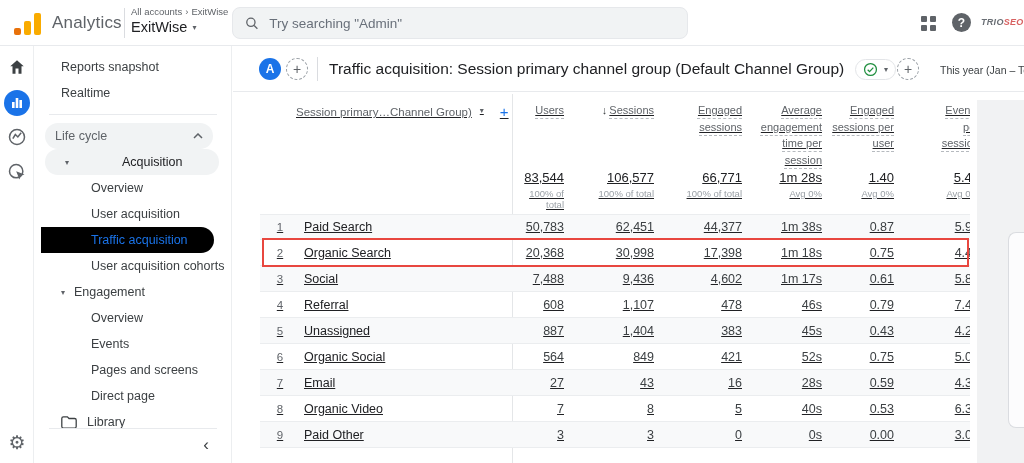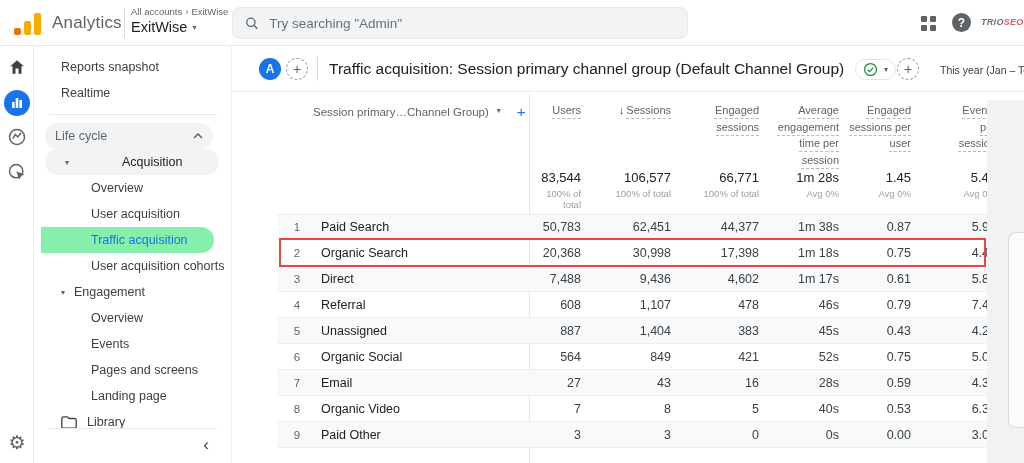--- a/index.html
+++ b/index.html
@@ -42,21 +42,21 @@
   
   .sidebar { position:absolute; left:35px; top:46px; width:197px; height:417px; background:#fff;
     border-right:1px solid #eceef0; font-size:12.5px; color:#3c4043; z-index:4; padding-top:8px; }
   .snav { display:flex; align-items:center; height:26px;margin-left:6px; }
   .snav.top { padding-left:20px; }
   .snav.child { padding-left:50px; }
   .pill { background:#f1f3f4; border-radius:14px; margin:0 18px 0 10px; padding-left:10px; height:26px; display:flex; align-items:center;gap:44px; }
   .pill.lifecycle { justify-content:space-between; padding-right:10px; color:#5f6368; }
   .grp-arrow { font-size:8px; color:#5f6368; margin-right:9px; }
   .pill.group { padding-left:20px; margin-right:12px; color:#202124; }
-  .active-item { background:#86efac; color:#1a73e8; border-radius:0 16px 16px 0; margin-right:17px; font-weight:500; }
+  .active-item { background:#000000; color:#1a73e8; border-radius:0 16px 16px 0; margin-right:17px; font-weight:500; }
   .side-divider { height:1px; background:#e8eaed; margin:8px 14px; }
   .lib-row { gap:10px; display:flex; align-items:center; }
   .collapse-row { position:absolute; bottom:8px; right:22px; font-size:17px; color:#3c4043; }
   .bottom-divider { position:absolute; bottom:34px; left:14px; right:14px; height:1px; background:#e8eaed; }
 
   
   .rheader { position:absolute; left:233px; top:46px; width:791px; height:46px; background:#fff;
     border-bottom:1px solid #e8eaed; z-index:3; }
   .avatarA { position:absolute; left:26px; top:12px; width:22px; height:22px; border-radius:50%; background:#1a73e8;
     color:#fff; font-size:12px; font-weight:bold; display:flex; align-items:center; justify-content:center; }
@@ -71,21 +71,21 @@
   .date-range { position:absolute; left:707px; top:18px; width:90px; font-size:10.5px; color:#3c4043;
     white-space:nowrap; overflow:hidden; }
 
   
   .content { position:absolute; left:233px; top:92px; width:791px; height:371px; background:#fff; }
   .right-strip { position:absolute; left:744px; top:8px; width:47px; height:363px; background:#f1f2f3; }
   .panel-edge { position:absolute; left:775px; top:140px; width:20px; height:196px; background:#fcfcfd;
     border:1px solid #dadce0; border-right:none; border-radius:8px 0 0 8px; }
 
   
-  .tablewrap { position:absolute; left:44px; top:2px; width:710px; height:369px; overflow:hidden; background:#fff; }
+  .tablewrap { position:absolute; left:27px; top:2px; width:710px; height:369px; overflow:hidden; background:#fff;text-decoration:underline; }
   .vline { position:absolute; left:252px; top:0; width:1px; height:369px; background:#e4e6e8; }
   .grid8 { display:grid; grid-template-columns:40px 212px 59px 90px 88px 80px 72px 85px; }
   .thead { padding-top:8px; min-height:62px; }
   .dimcell { grid-column:1 / 3; padding-left:36px; padding-top:4px; font-size:11.5px; color:#5f6368;
     display:flex; align-items:flex-start; gap:8px; white-space:nowrap; }
   .dim-plus { color:#1a73e8; font-size:15px; font-weight:500; margin-left:8px; line-height:12px; }
   .hcell { text-align:right; padding-right:7px; font-size:11px; color:#5f6368; line-height:1.5; }
   .hcell span.u { text-decoration:underline; text-decoration-style:dashed; text-decoration-color:#b6babf;
     text-decoration-thickness:1px; text-underline-offset:3.5px; }
   .hc-narrow { padding-left:26px; }
@@ -214,21 +214,21 @@
   <div class="snav child">
       <span>Overview</span>
     </div>
   <div class="snav child">
       <span>Events</span>
     </div>
   <div class="snav child">
       <span>Pages and screens</span>
     </div>
   <div class="snav child">
-      <span>Landing page</span>
+      <span>Direct page</span>
     </div>
   <div class="snav top lib-row">
     <svg width="16" height="13" viewBox="0 0 20 16">
         <path d="M1 3 a2 2 0 0 1 2-2 H8 L10 3 H17 a2 2 0 0 1 2 2 V13 a2 2 0 0 1 -2 2 H3 a2 2 0 0 1 -2 -2 Z" fill="none" stroke="#3c4043" stroke-width="1.6"></path>
       </svg>
     <span>Library</span>
   </div>
   <div class="bottom-divider"></div>
   <div class="collapse-row">‹</div>
 </div>
@@ -283,21 +283,21 @@
         </div>
       <div class="tcell">
           <div class="tnum">66,771</div>
           <div class="tsub">100% of total</div>
         </div>
       <div class="tcell">
           <div class="tnum">1m 28s</div>
           <div class="tsub">Avg 0%</div>
         </div>
       <div class="tcell">
-          <div class="tnum">1.45</div>
+          <div class="tnum">1.40</div>
           <div class="tsub">Avg 0%</div>
         </div>
       <div class="tcell">
           <div class="tnum">5.47</div>
           <div class="tsub">Avg 0%</div>
         </div>
     </div>
 
     <div class="rows">
       <div class="grid8 trow">
@@ -315,21 +315,21 @@
         <div class="c name">Organic Search</div>
         <div class="c num">20,368</div>
         <div class="c num">30,998</div>
         <div class="c num">17,398</div>
         <div class="c num">1m 18s</div>
         <div class="c num">0.75</div>
         <div class="c num">4.46</div>
       </div>
       <div class="grid8 trow">
         <div class="c idx">3</div>
-        <div class="c name">Direct</div>
+        <div class="c name">Social</div>
         <div class="c num">7,488</div>
         <div class="c num">9,436</div>
         <div class="c num">4,602</div>
         <div class="c num">1m 17s</div>
         <div class="c num">0.61</div>
         <div class="c num">5.88</div>
       </div>
       <div class="grid8 trow">
         <div class="c idx">4</div>
         <div class="c name">Referral</div>

